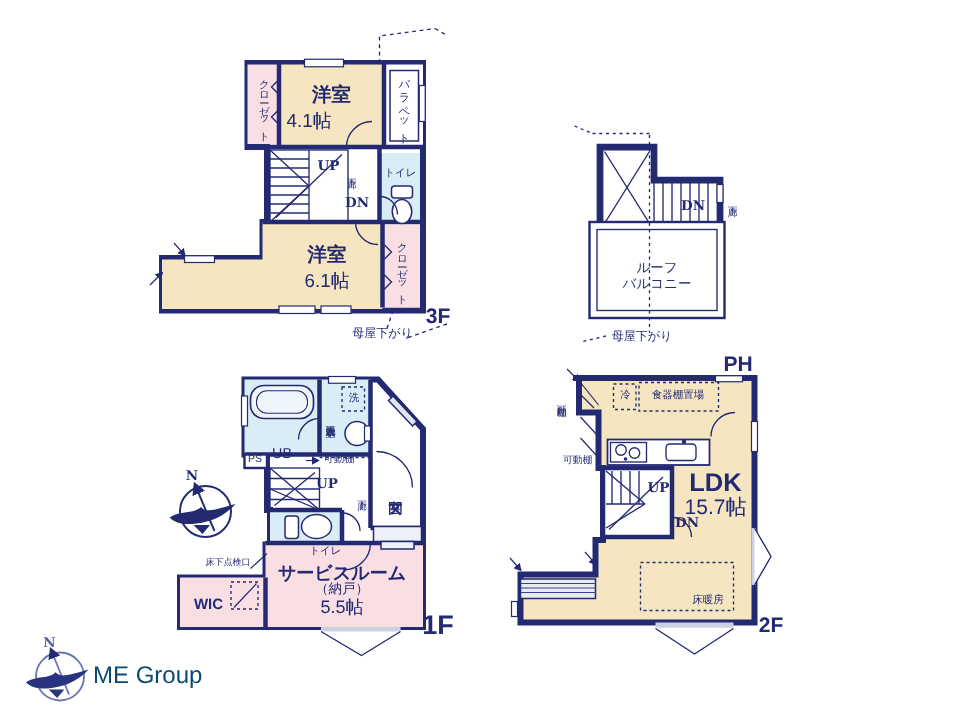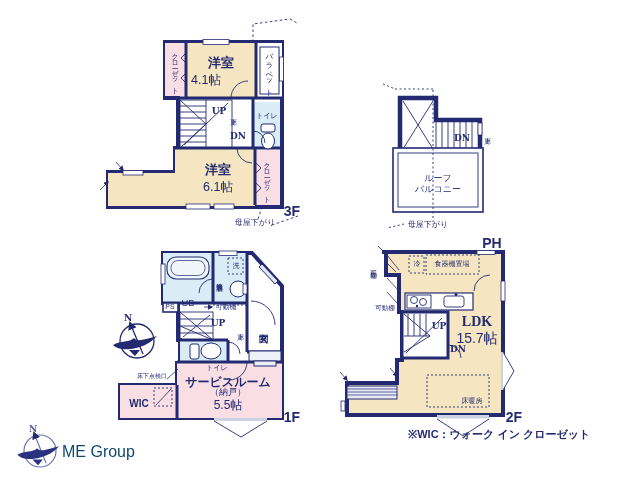--- a/index.html
+++ b/index.html
@@ -295,31 +295,30 @@
 <div class="lbl" style="left:226px;top:307px;font-size:7px;">可動棚</div>
 <div class="lbl it" style="left:218px;top:324px;font-size:9px;">UP</div>
 <div class="lbl v" style="left:240px;top:329px;font-size:6.5px;">廊下</div>
 <div class="lbl v" style="left:263px;top:327px;font-size:9px;font-weight:bold;">玄関</div>
 <div class="lbl" style="left:217px;top:368px;font-size:7px;">トイレ</div>
 <div class="lbl bold" style="left:228px;top:382px;font-size:12px;">サービスルーム</div>
 <div class="lbl" style="left:228px;top:393px;font-size:9px;">（納戸）</div>
 <div class="lbl" style="left:228px;top:405px;font-size:12px;">5.5帖</div>
 <div class="lbl bold" style="left:139px;top:404px;font-size:10px;">WIC</div>
 <div class="lbl" style="left:152px;top:376px;font-size:6px;">床下点検口</div>
-<div class="lbl bold" style="left:292px;top:417px;font-size:14px;">1F</div>
+<div class="lbl bold" style="left:292px;top:417px;font-size:18px;">1F</div>
 <div class="lbl it" style="left:128px;top:319px;font-size:9px;">N</div>
 
 <div class="lbl v" style="left:373px;top:266px;font-size:6.5px;">可動棚</div>
 <div class="lbl" style="left:417px;top:264px;font-size:7px;">冷</div>
 <div class="lbl" style="left:452px;top:264px;font-size:7px;">食器棚置場</div>
 <div class="lbl" style="left:385px;top:308px;font-size:6.5px;">可動棚</div>
 <div class="lbl it" style="left:439px;top:327px;font-size:9px;">UP</div>
 <div class="lbl it" style="left:458px;top:350px;font-size:9px;">DN</div>
-<div class="lbl bold" style="left:477px;top:322px;font-size:14px;font-family:Liberation Serif, serif;">LDK</div>
+<div class="lbl bold" style="left:477px;top:322px;font-size:17px;">LDK</div>
 <div class="lbl" style="left:477px;top:338px;font-size:14px;">15.7帖</div>
 <div class="lbl" style="left:472px;top:401px;font-size:7px;">床暖房</div>
 <div class="lbl bold" style="left:514px;top:417px;font-size:14px;">2F</div>
 
-<div class="lbl-l bold" style="left:408px;top:435px;font-size:11px;">※WIC：ウォーク イン クローゼット</div>
 <div class="lbl-l gray" style="left:62px;top:452px;font-size:16px;">ME Group</div>
 <div class="lbl it" style="left:33px;top:430px;font-size:9px;color:#5560a0;">N</div>
 
 </div>
 
 </body></html>

